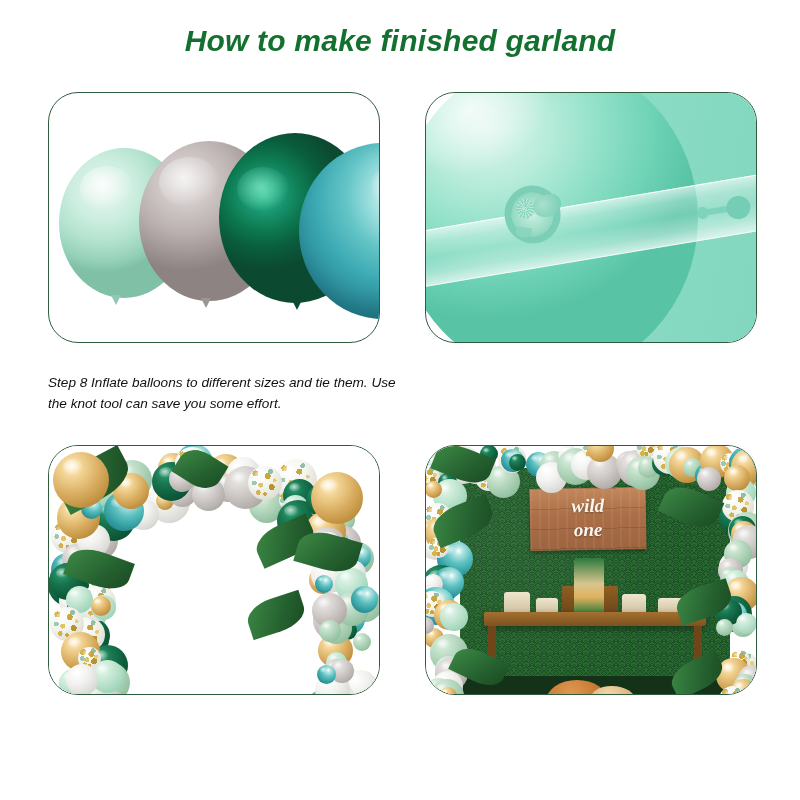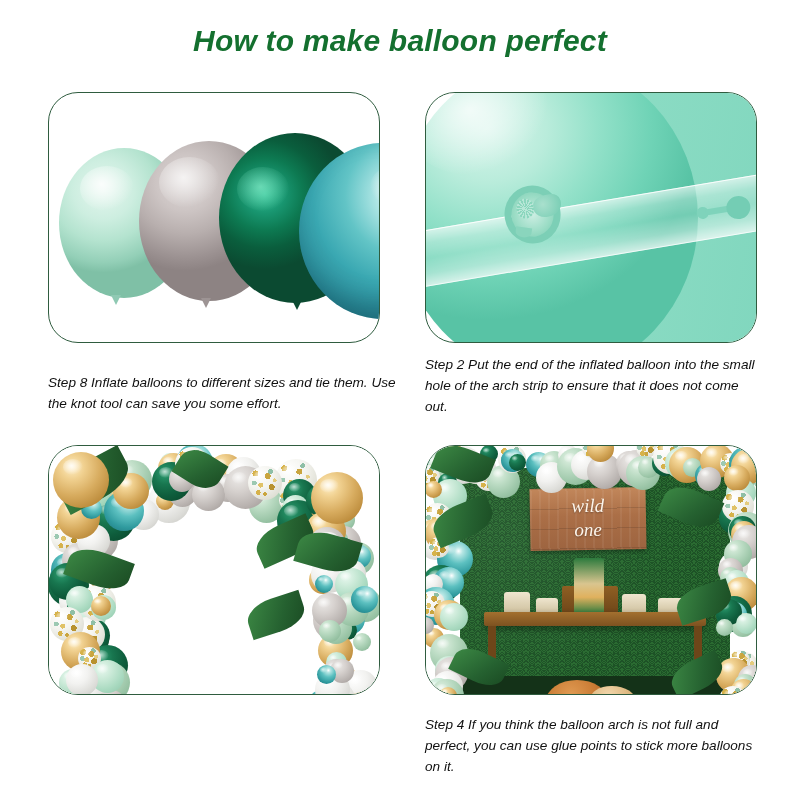--- a/index.html
+++ b/index.html
@@ -22,21 +22,21 @@
     width: 800px;
     text-align: center;
     font-size: 30px;
     font-weight: bold;
     font-style: italic;
     color: #14702f;
     letter-spacing: 0.2px;
   }
 
   
-  .cell { position: absolute; }
+  .cell { position: absolute; font-weight: bold; }
   .cell-1 { left: 48px;  top: 92px;  }
   .cell-2 { left: 425px; top: 92px;  }
   .cell-3 { left: 48px;  top: 445px; }
   .cell-4 { left: 425px; top: 445px; }
 
   .panel {
     position: relative;
     width: 332px; height: 251px;
     border: 1.6px solid #2f5c3f;
     border-radius: 30px;
@@ -346,21 +346,21 @@
     position: absolute;
     left: 34px; top: 230px; width: 270px; height: 22px;
     background: #143218;
   }
 </style>
 </head>
 <body>
 
 <div id="page">
 
-  <div class="title">How to make balloon perfect</div>
+  <div class="title">How to make finished garland</div>
 
   <div class="cell cell-1">
     <div class="panel">
       <div class="scene">
         <div class="balloon" id="b1">
             <div class="gloss"></div>
           </div>
         <div class="knot" id="k1"></div>
         <div class="balloon" id="b2">
             <div class="gloss"></div>
@@ -394,21 +394,20 @@
           </div>
         </div>
         <div class="knot-node">
           <div class="ring"></div>
           <div class="tail"></div>
           <div class="tip"></div>
         </div>
       </div>
     </div>
   </div>
-  <div class="caption cap-2">Step 2 Put the end of the inflated balloon into the small hole of the arch strip to ensure that it does not come out.</div>
 
   <div class="cell cell-3">
     <div class="panel panel-tall">
       <div class="garland-bg" id="arch-scene">
           <div class="leaf palm" style="left: 8px; top: 14px; width: 74px; height: 40px; transform: rotate(-28deg); z-index: 3;"></div>
           <div class="leaf palm" style="left: 18px; top: 106px; width: 64px; height: 34px; transform: rotate(20deg); z-index: 3;"></div>
           <div class="leaf palm" style="left: 128px; top: 6px; width: 46px; height: 34px; transform: rotate(32deg); z-index: 3;"></div>
           <div class="leaf palm" style="left: 206px; top: 78px; width: 60px; height: 34px; transform: rotate(-24deg); z-index: 3;"></div>
           <div class="leaf palm" style="left: 248px; top: 88px; width: 62px; height: 36px; transform: rotate(16deg); z-index: 3;"></div>
           <div class="leaf palm" style="left: 198px; top: 152px; width: 58px; height: 34px; transform: rotate(-18deg); z-index: 3;"></div>
@@ -667,15 +666,14 @@
             <div class="leaf palm" style="left: 6px; top: 58px; width: 62px; height: 34px; transform: rotate(-22deg); z-index: 7;"></div>
             <div class="leaf palm" style="left: 8px; top: 2px; width: 58px; height: 32px; transform: rotate(22deg); z-index: 7;"></div>
             <div class="leaf palm" style="left: 236px; top: 44px; width: 58px; height: 34px; transform: rotate(24deg); z-index: 7;"></div>
             <div class="leaf palm" style="left: 250px; top: 140px; width: 56px; height: 32px; transform: rotate(-18deg); z-index: 7;"></div>
             <div class="leaf palm" style="left: 26px; top: 206px; width: 54px; height: 30px; transform: rotate(26deg); z-index: 7;"></div>
             <div class="leaf palm" style="left: 244px; top: 214px; width: 54px; height: 30px; transform: rotate(-26deg); z-index: 7;"></div>
           </div>
       </div>
     </div>
   </div>
-  <div class="caption cap-4">Step 4 If you think the balloon arch is not full and perfect, you can use glue points to stick more balloons on it.</div>
 
 </div>
 
 </body></html>

